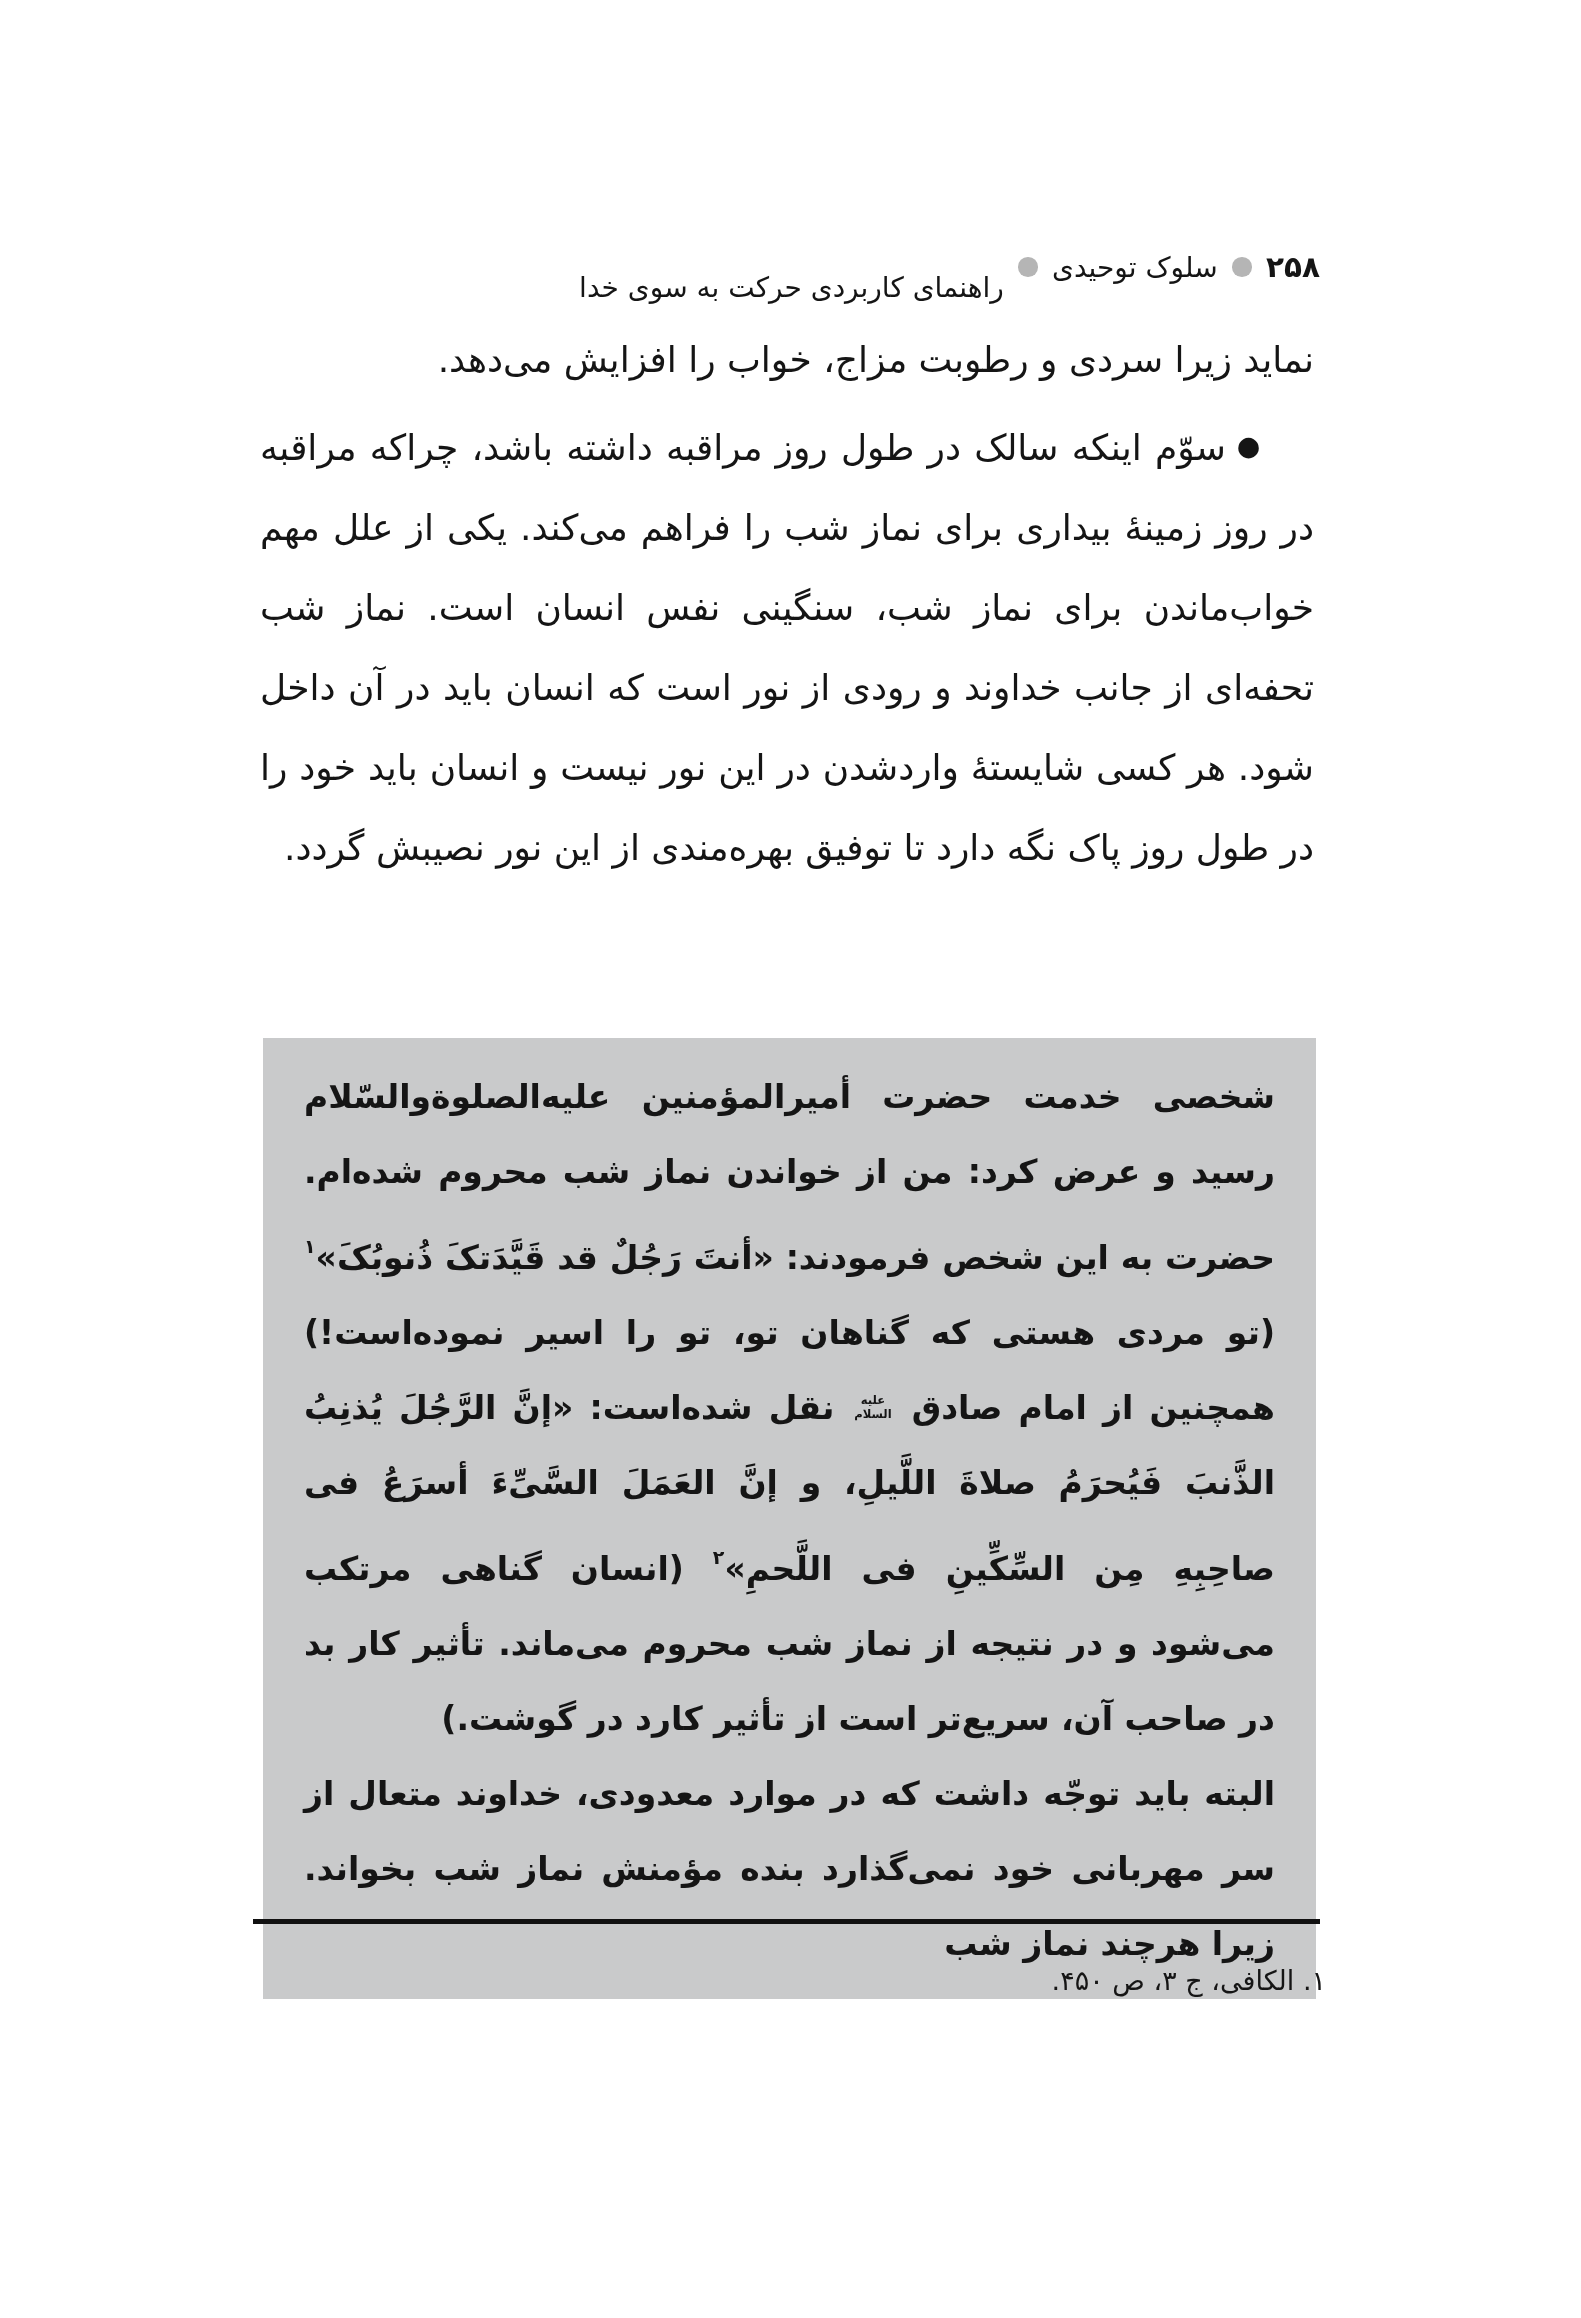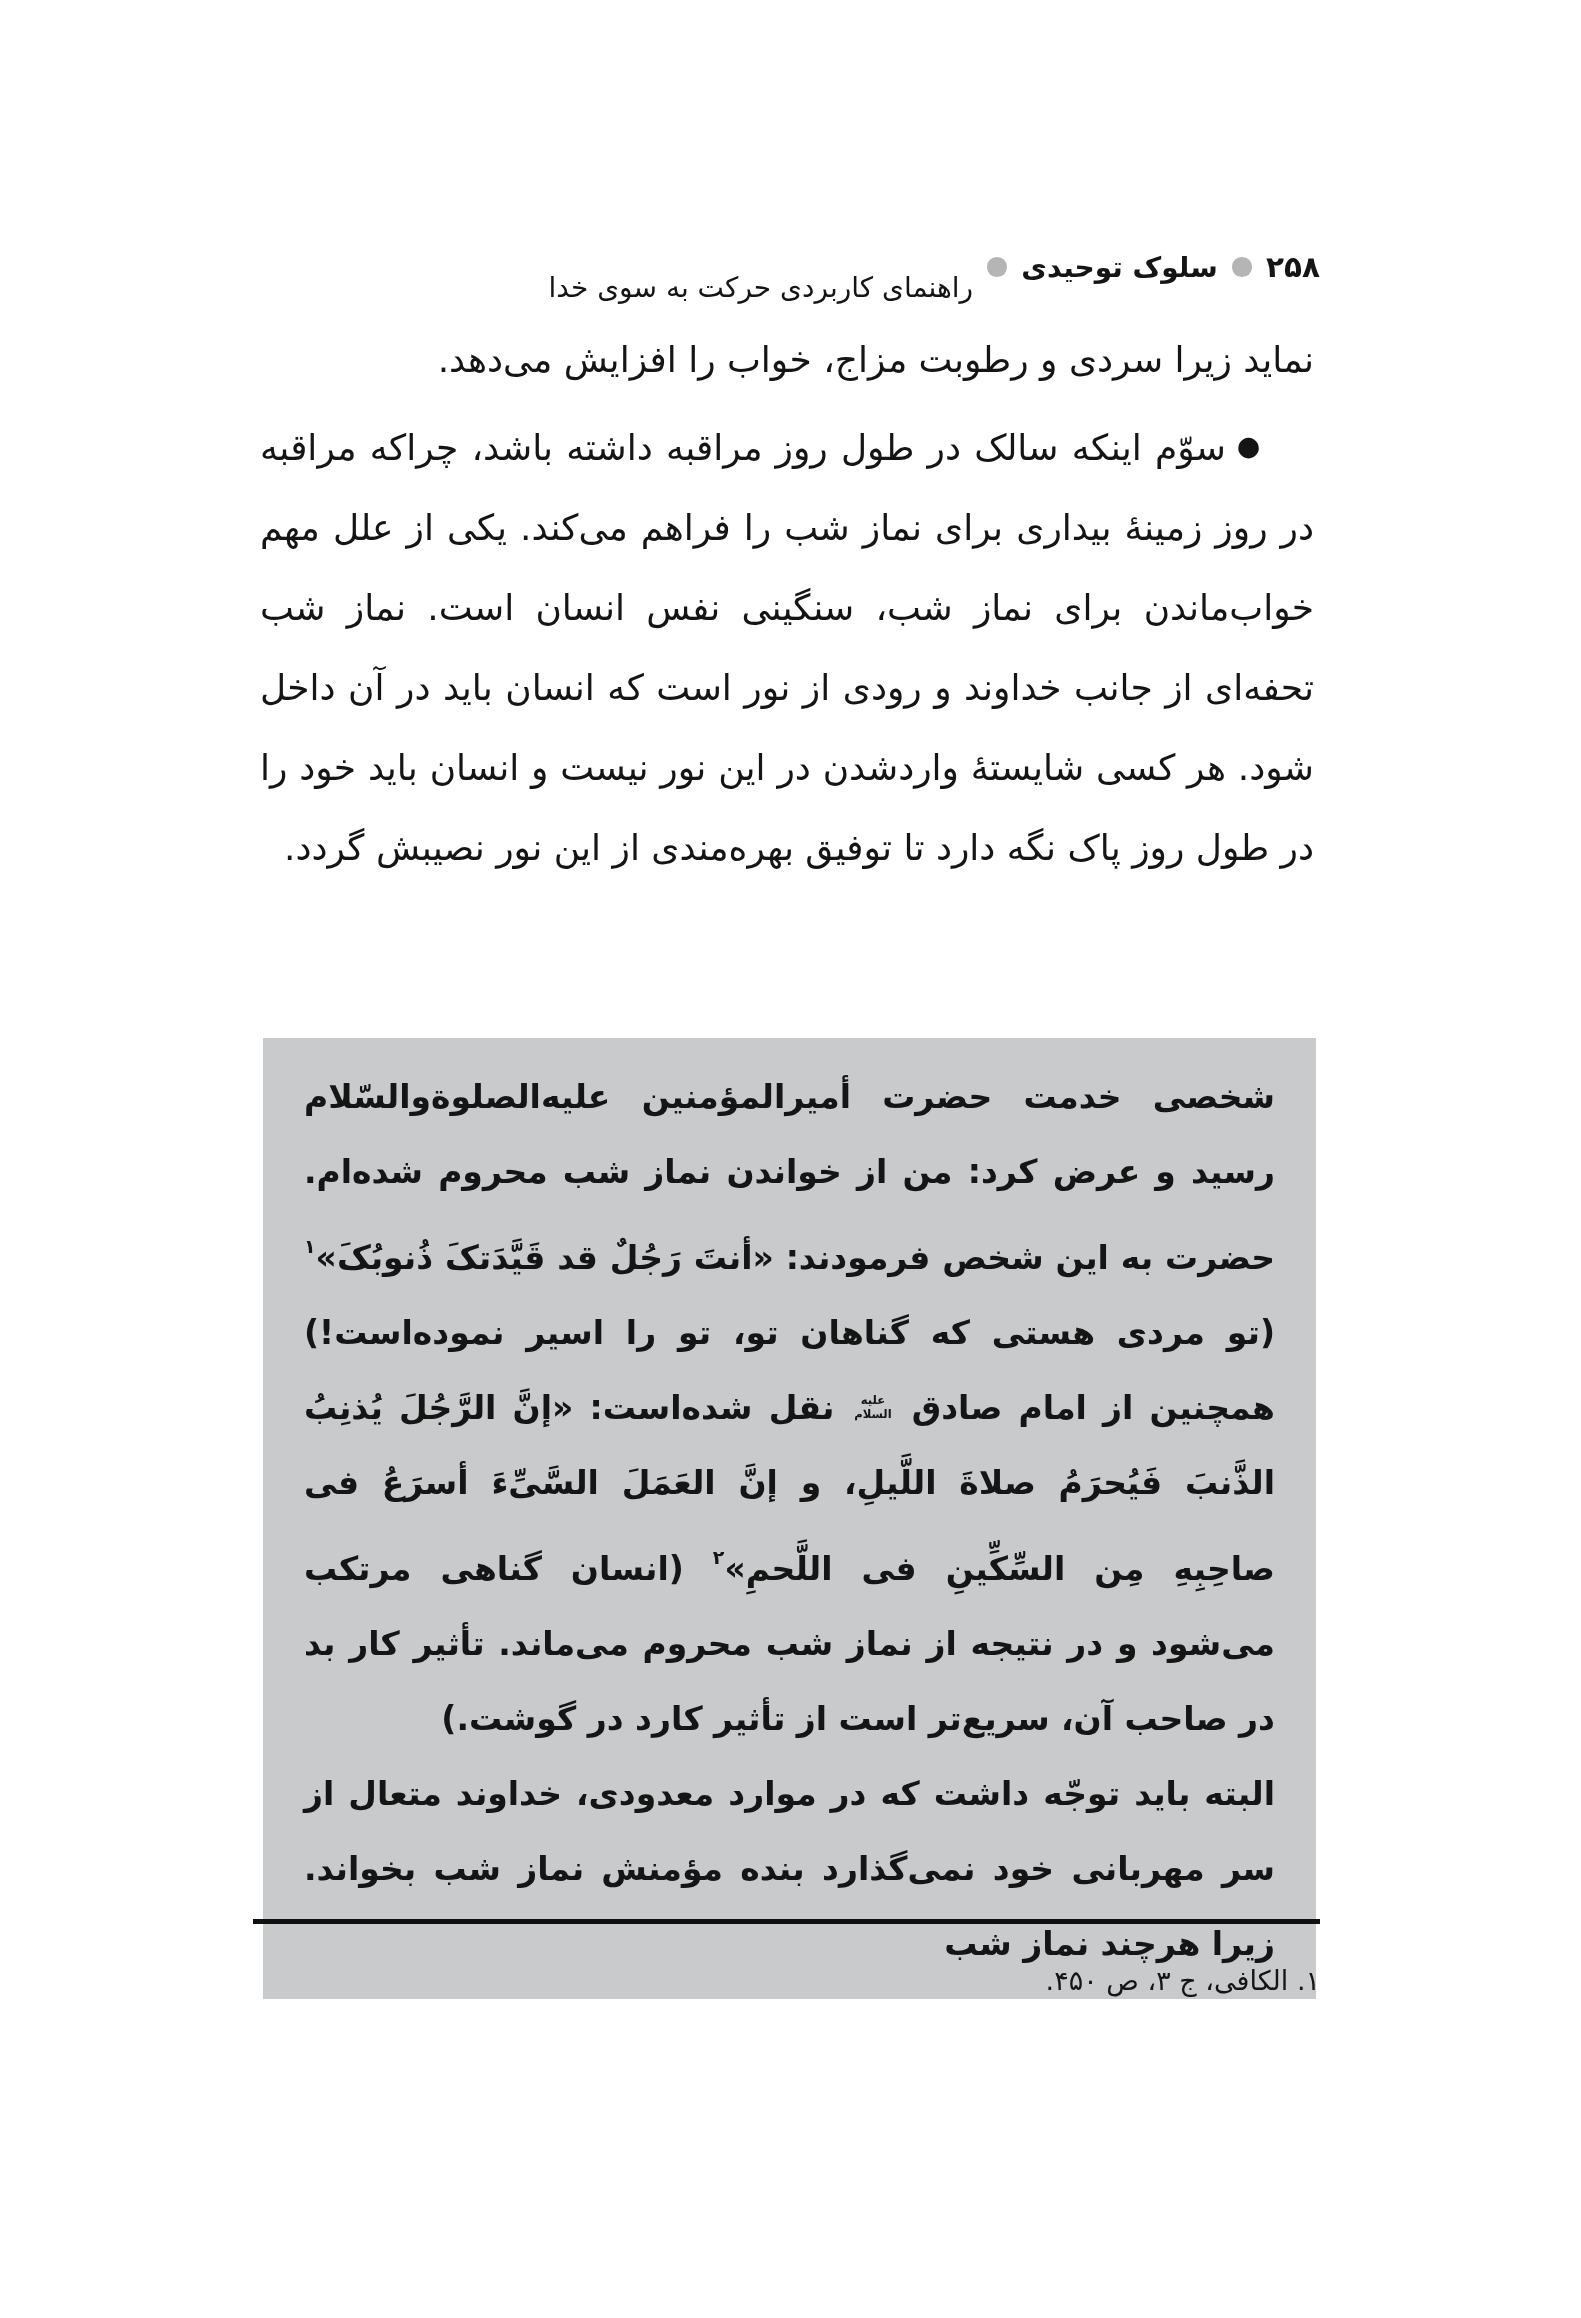--- a/index.html
+++ b/index.html
@@ -17,21 +17,21 @@
     position:absolute;top:225px;right:261px;
     display:flex;align-items:center;gap:14.3px;
     direction:rtl;
     font-size:28px;line-height:43px;white-space:nowrap;
   }
   .page-number{font-weight:bold;font-size:29.5px;}
   .hdr-bullet{
     width:19.6px;height:19.6px;border-radius:50%;
     background:#b5b5b5;display:inline-block;flex:0 0 auto;
   }
-  .book-title{font-weight:bold;}
+  .book-title{font-weight:normal;}
   .book-subtitle{font-weight:normal;margin-top:41px;}
   
   .content{
     position:absolute;top:314px;right:261px;width:1066px;
   }
   .content p{
     margin:6px;
     font-size:36px;line-height:80px;
     text-align:justify;
   }
@@ -61,21 +61,21 @@
     width:45px;line-height:1.15;
     text-align:center;vertical-align:1.8px;
     white-space:normal;
   }
   
   .footnote-divider{
     position:absolute;top:1919px;right:261px;width:1067px;height:4.5px;
     background:#111111;
   }
   .footnotes{
-    position:absolute;top:1946px;right:261px;width:1067px;
+    position:absolute;top:1946px;right:255px;width:1067px;
     font-size:27px;line-height:70px;
     text-align:right;
   }
 </style>
 </head>
 <body>
 
 <div class="page">
 
   <div class="running-header">

